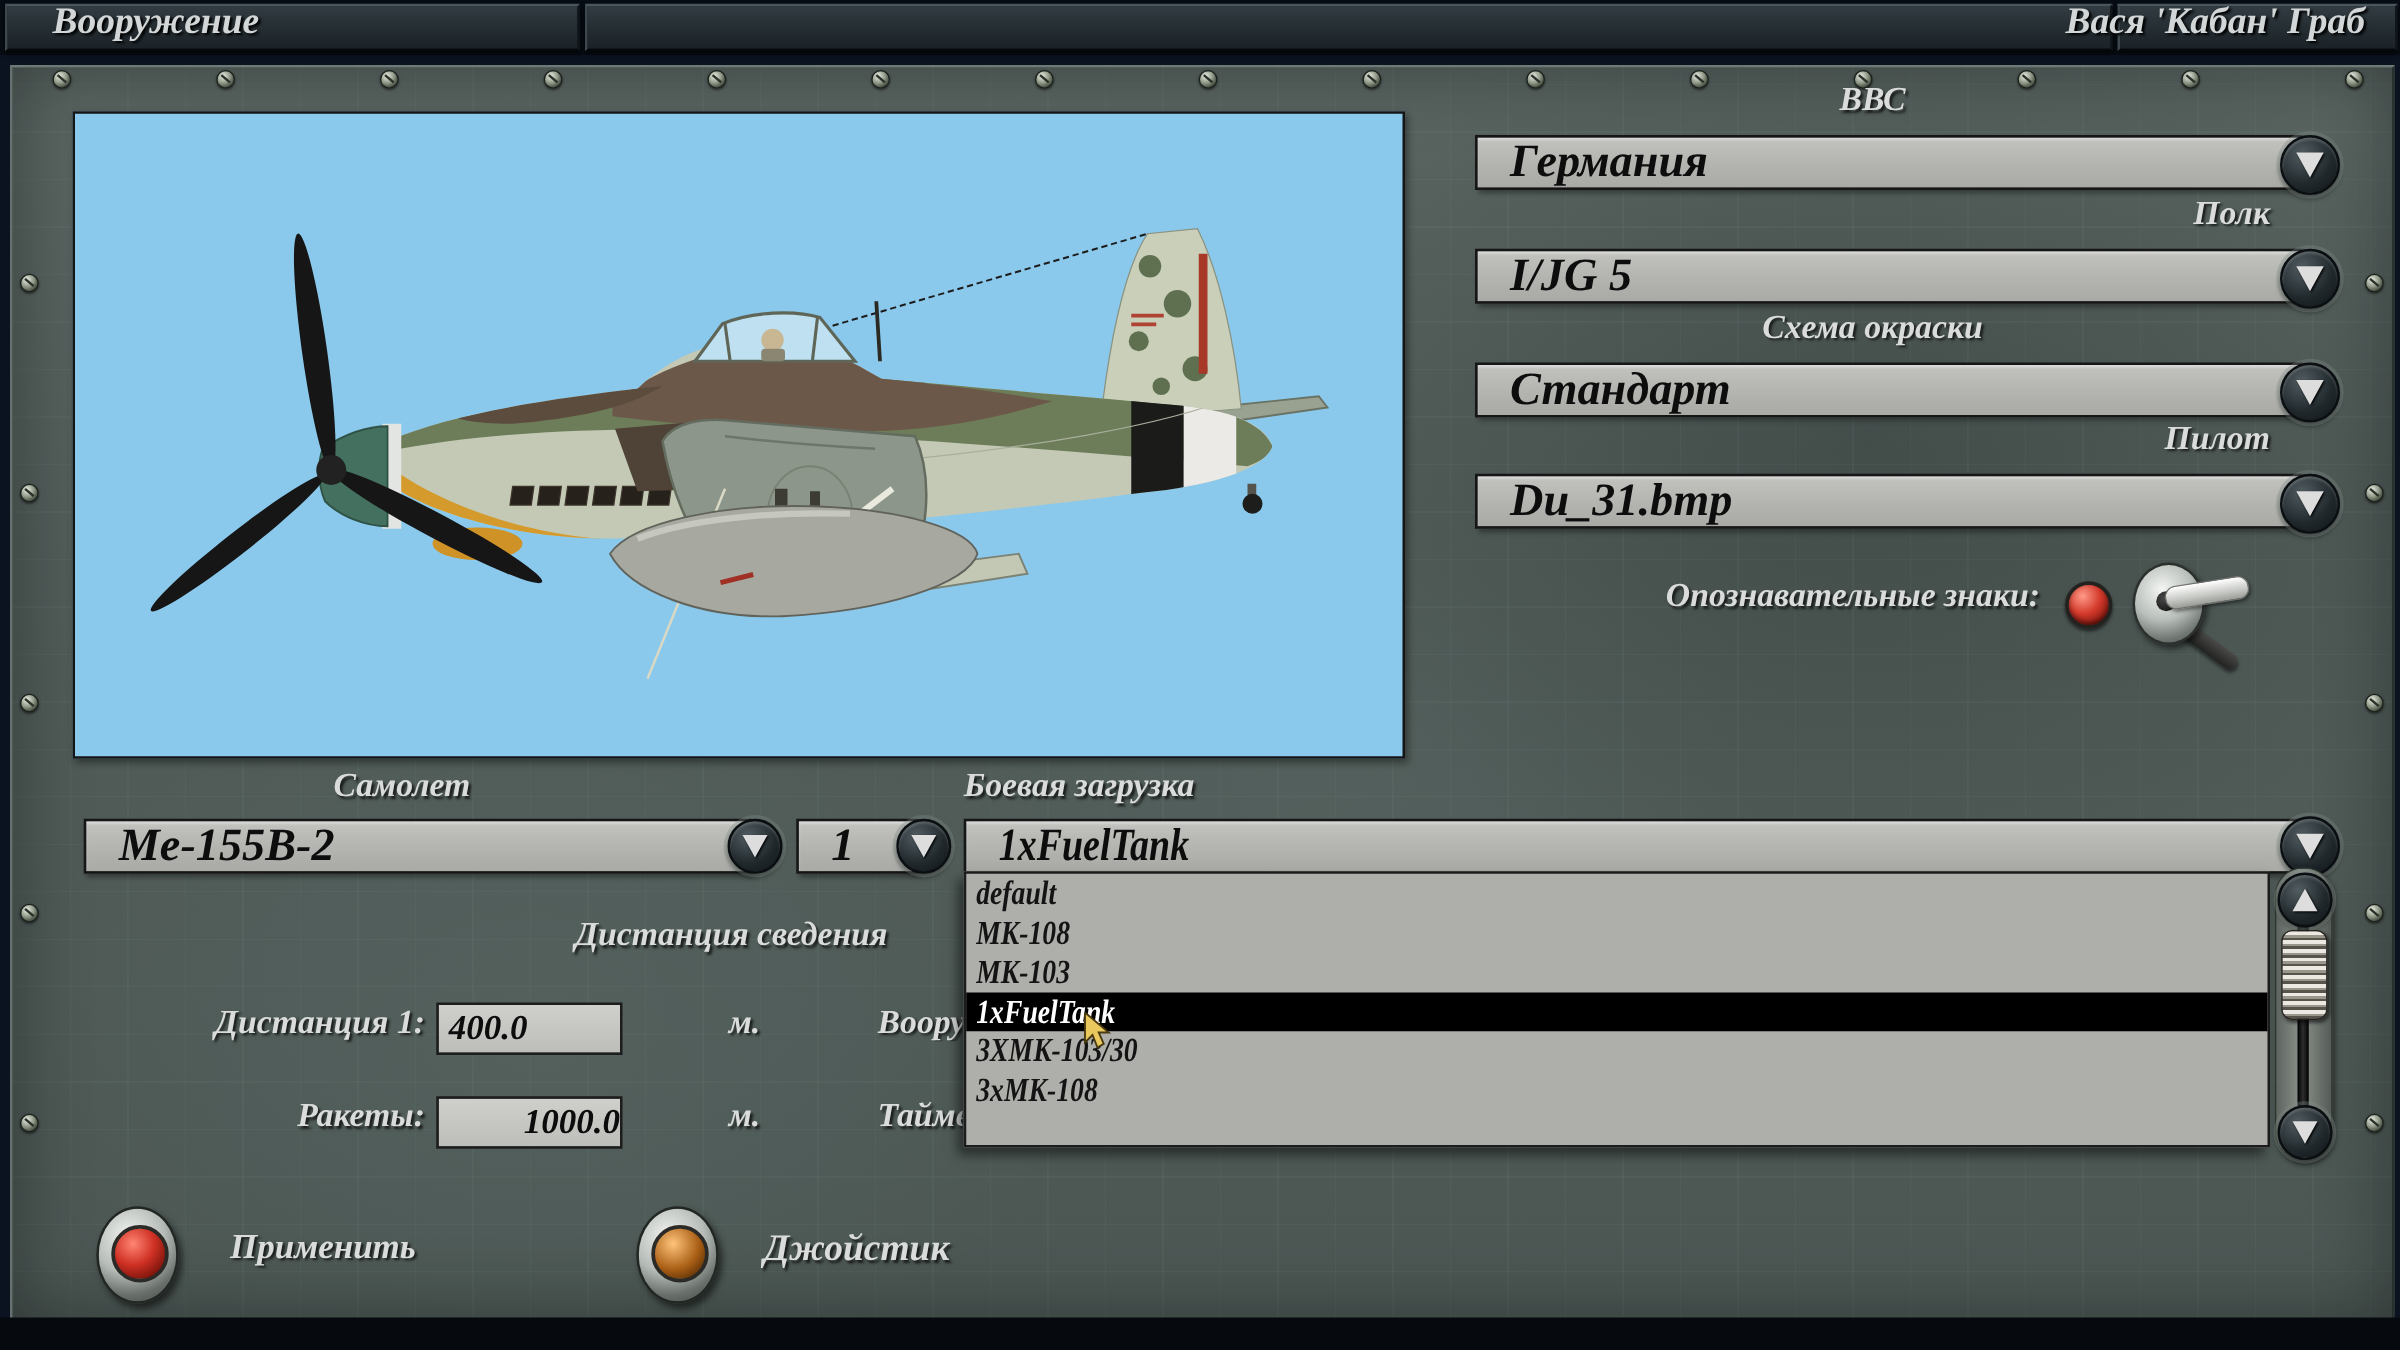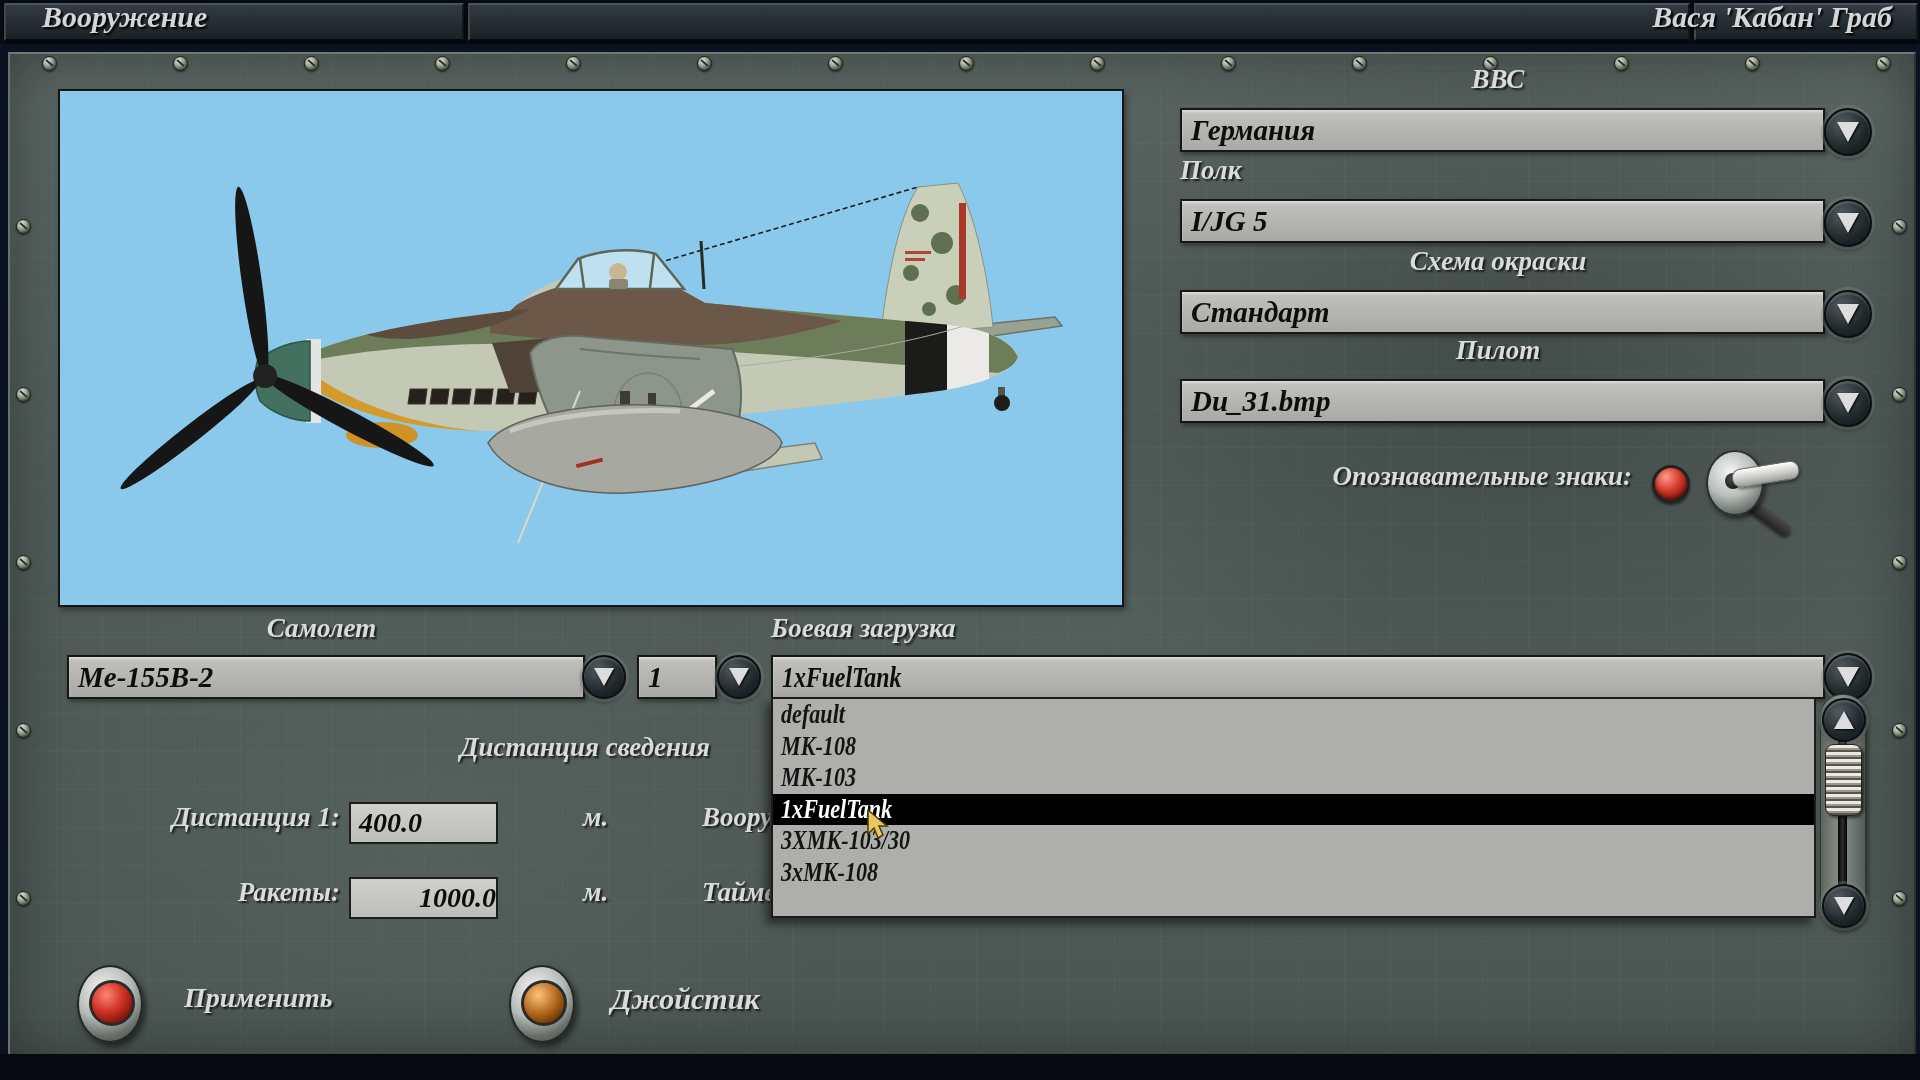--- a/index.html
+++ b/index.html
@@ -40,22 +40,22 @@
          background:radial-gradient(circle at 35% 30%,#e9efe4,#8f9787 45%,#454d41 75%,#242922);
          border:1px solid #1b201b;box-shadow:0 1px 2px rgba(0,0,0,.6);}
   .screw::after{content:"";position:absolute;left:2px;top:5px;width:9px;height:2px;
          background:#2c312a;transform:rotate(40deg);}
 
   
   .label{position:absolute;color:#dadcdb;font-size:27px;font-weight:bold;font-style:italic;
          text-shadow:2px 2px 2px #1a1d1c;white-space:nowrap;}
   .combo{position:absolute;height:40px;background:linear-gradient(180deg,#c2c3bf,#b2b3af 60%,#a9aaa6);
          border:2px solid #161616;box-shadow:inset 0 2px 2px rgba(255,255,255,.4),2px 3px 4px rgba(0,0,0,.35);
-         color:#0d0d0d;font-size:29px;font-weight:bold;font-style:italic;
-         line-height:40px;padding-left:9px;white-space:nowrap;overflow:hidden;box-sizing:content-box;}
+         color:#0d0d0d;font-size:37px;font-weight:bold;font-style:italic;
+         line-height:40px;padding-left:26px;white-space:nowrap;overflow:hidden;box-sizing:content-box;}
   .condensed{transform:scaleX(.82);transform-origin:left center;display:inline-block;}
   .arrowbtn{position:absolute;width:44px;height:44px;border-radius:50%;
             background:radial-gradient(circle at 36% 30%,#525d61,#20282c 58%,#101518);
             border:2px solid #0b0f12;
             box-shadow:0 0 0 3px rgba(130,140,136,.35),0 3px 4px rgba(0,0,0,.5),inset 0 2px 2px rgba(255,255,255,.18);}
   .arrowbtn .tri{width:0;height:0;margin:12px auto 0;border-left:11px solid transparent;
             border-right:11px solid transparent;border-top:20px solid #dddddd;
             filter:drop-shadow(1px 1px 1px #000);}
   .arrowbtn.small{width:40px;height:40px;}
   .arrowbtn.small .tri{margin-top:11px;border-left-width:10px;border-right-width:10px;border-top-width:18px;}
@@ -243,33 +243,33 @@
       </g>
     </svg>
   </div>
 
   <div class="label" style="left:1180px;top:64px;width:636px;text-align:center;">ВВС</div>
   <div class="combo" style="left:1180px;top:108px;width:632px;">Германия</div>
   <div class="arrowbtn" style="left:1824px;top:108px;">
       <div class="tri"></div>
     </div>
 
-  <div class="label" style="left:1180px;top:155px;width:636px;text-align:left;">Полк</div>
+  <div class="label" style="left:1180px;top:155px;width:636px;text-align:right;">Полк</div>
   <div class="combo" style="left:1180px;top:199px;width:632px;">I/JG 5</div>
   <div class="arrowbtn" style="left:1824px;top:199px;">
       <div class="tri"></div>
     </div>
 
   <div class="label" style="left:1180px;top:246px;width:636px;text-align:center;">Схема окраски</div>
   <div class="combo" style="left:1180px;top:290px;width:632px;">Стандарт</div>
   <div class="arrowbtn" style="left:1824px;top:290px;">
       <div class="tri"></div>
     </div>
 
-  <div class="label" style="left:1180px;top:335px;width:636px;text-align:center;">Пилот</div>
+  <div class="label" style="left:1180px;top:335px;width:636px;text-align:right;">Пилот</div>
   <div class="combo" style="left:1180px;top:379px;width:632px;">Du_31.bmp</div>
   <div class="arrowbtn" style="left:1824px;top:379px;">
       <div class="tri"></div>
     </div>
 
   <div class="label" style="left:1200px;top:461px;width:432px;text-align:right;">Опознавательные знаки:</div>
   <div class="lamp"></div>
   <div class="lever-dark"></div>
   <div class="togglebase"></div>
   <div class="lever-white"></div>

